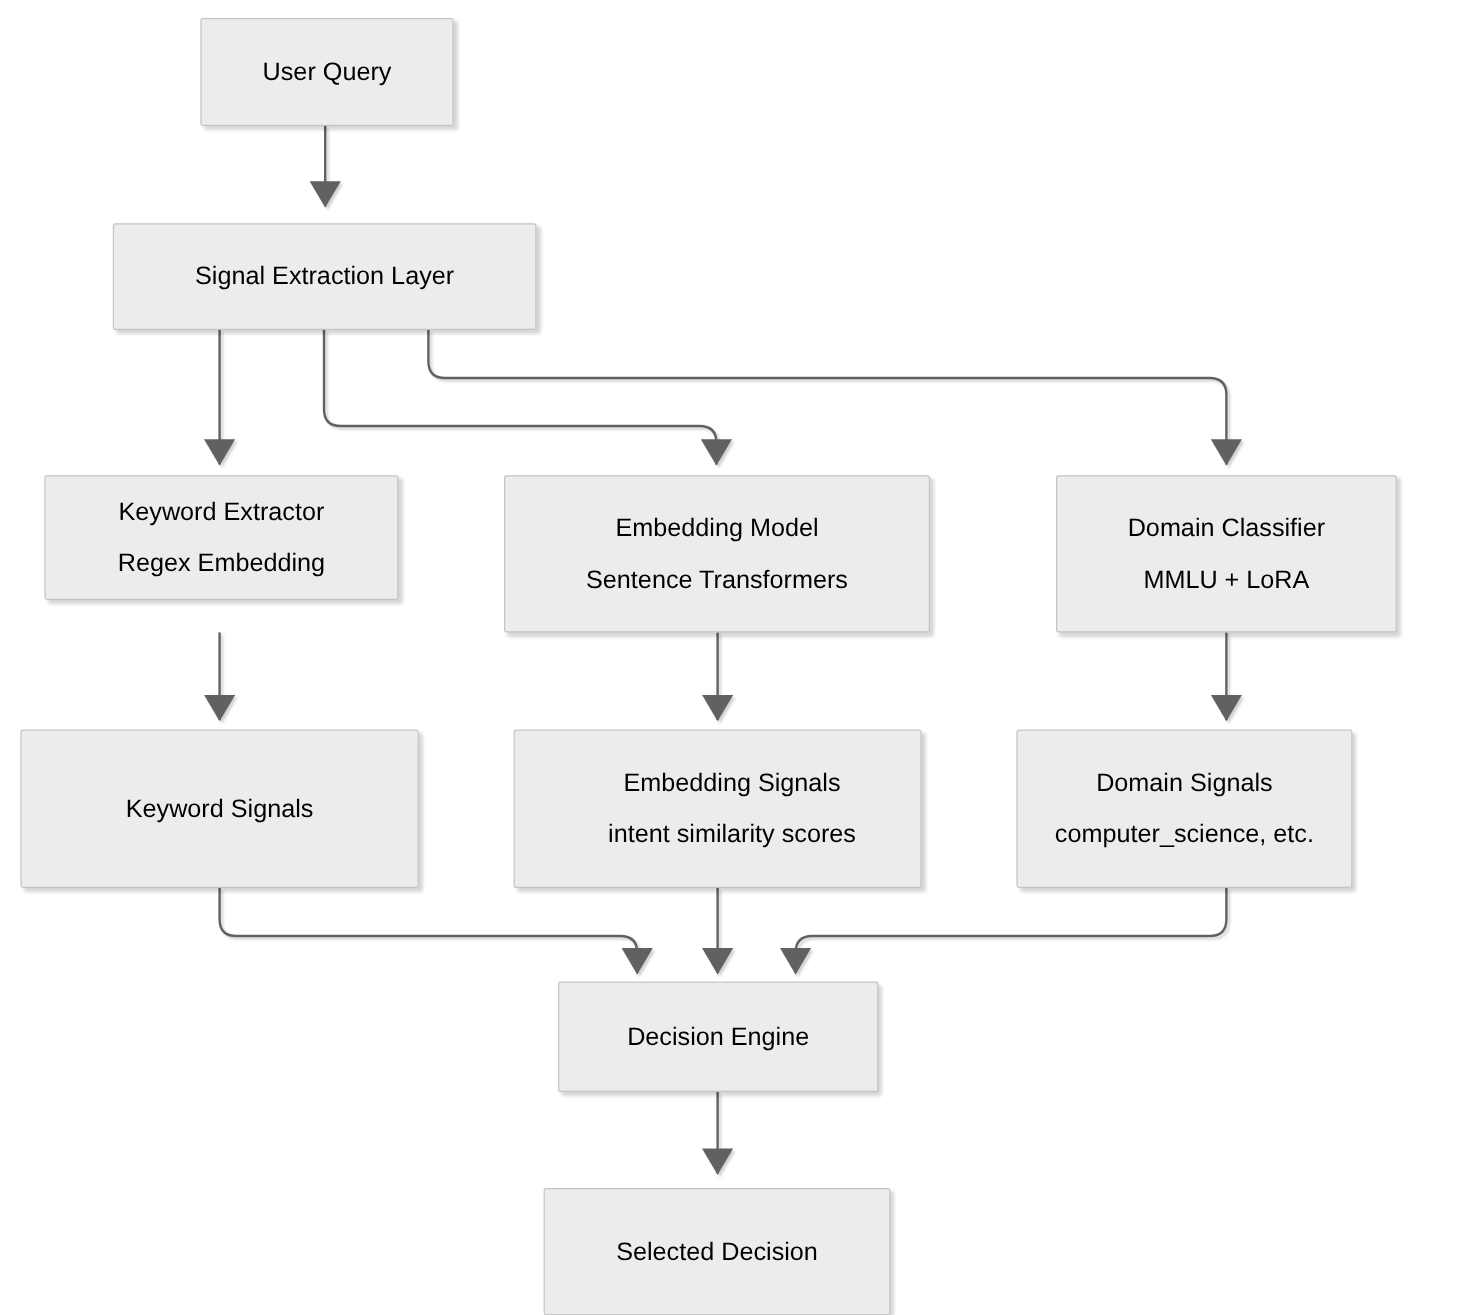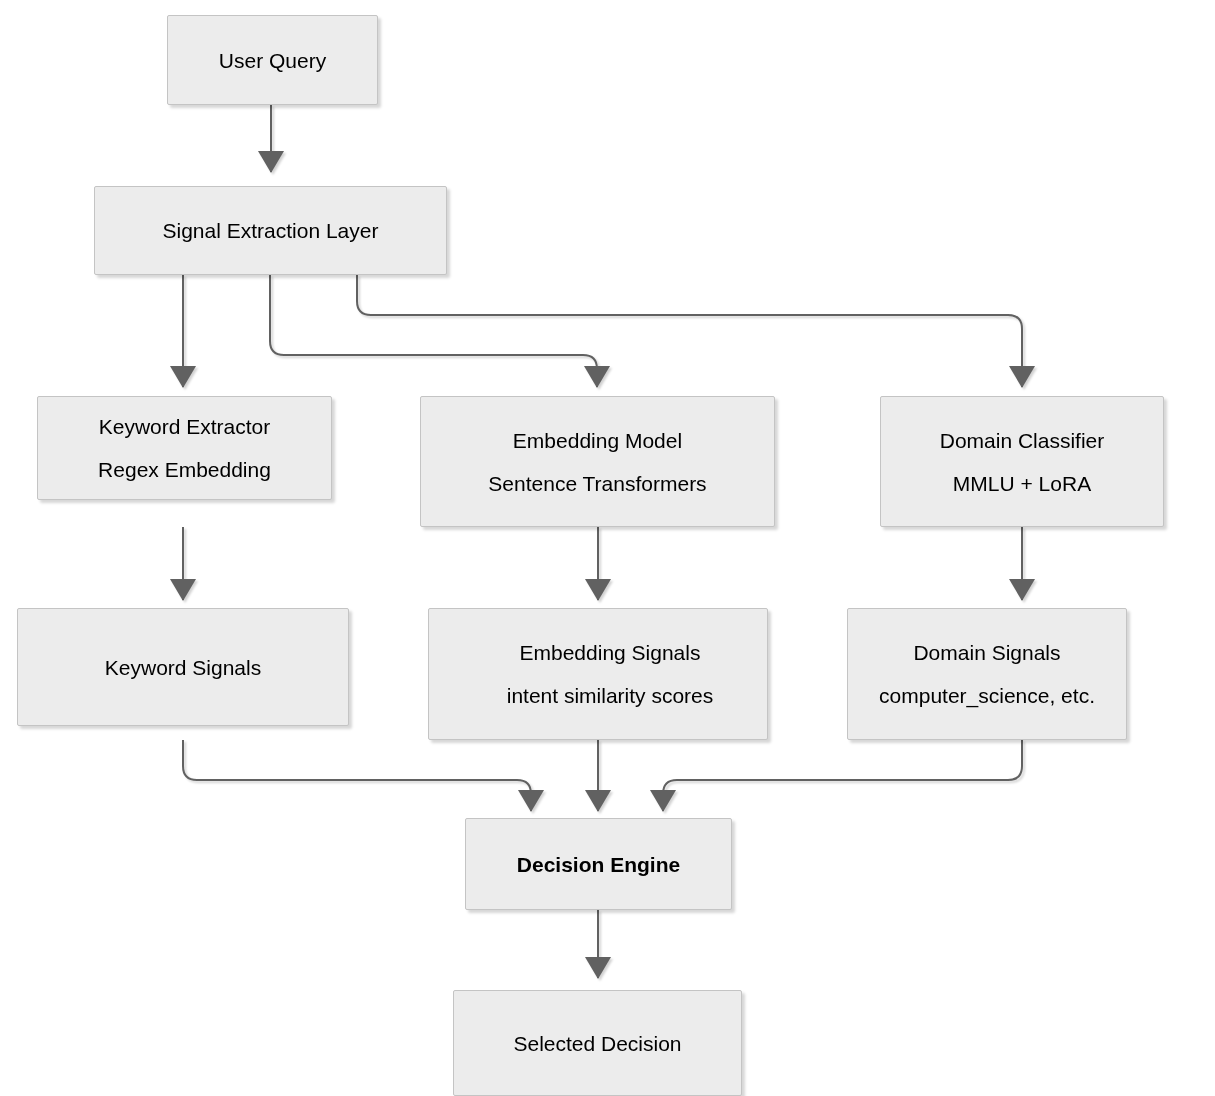--- a/index.html
+++ b/index.html
@@ -44,24 +44,24 @@
     color:var(--text);
     font-size:21px;
     line-height:43px;
   }
   
   #n-user-query        {left:167px;top:15px; width:211px;height:90px;}
   #n-signal-extraction {left:94px; top:186px;width:353px;height:89px;}
   #n-keyword-extractor {left:37px; top:396px;width:295px;height:104px;}
   #n-embedding-model   {left:420px;top:396px;width:355px;height:131px;}
   #n-domain-classifier {left:880px;top:396px;width:284px;height:131px;}
-  #n-keyword-signals   {left:17px; top:608px;width:332px;height:118px;}
+  #n-keyword-signals   {left:17px; top:608px;width:332px;height:132px;}
   #n-embedding-signals {left:428px;top:608px;width:340px;height:132px;padding-left:24px;}
   #n-domain-signals    {left:847px;top:608px;width:280px;height:132px;}
-  #n-decision-engine   {left:465px;top:818px;width:267px;height:92px;font-weight:bold;}
+  #n-decision-engine   {left:465px;top:818px;width:267px;height:92px;}
   #n-selected-decision {left:453px;top:990px;width:289px;height:106px;}
 </style>
 </head>
 <body>
 
 <div class="canvas">
 
   <svg class="edges" viewBox="0 0 1215 1096" xmlns="http://www.w3.org/2000/svg">
     <defs>
       <marker id="arrow" markerUnits="userSpaceOnUse" markerWidth="23" markerHeight="27" refX="21" refY="13" orient="auto">

